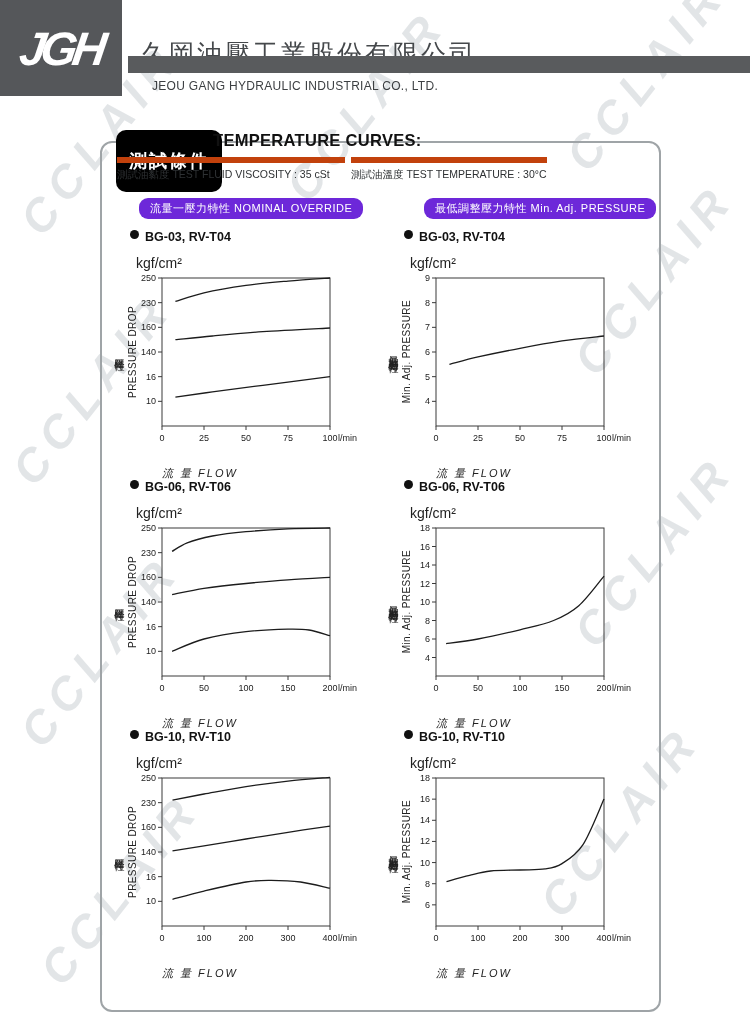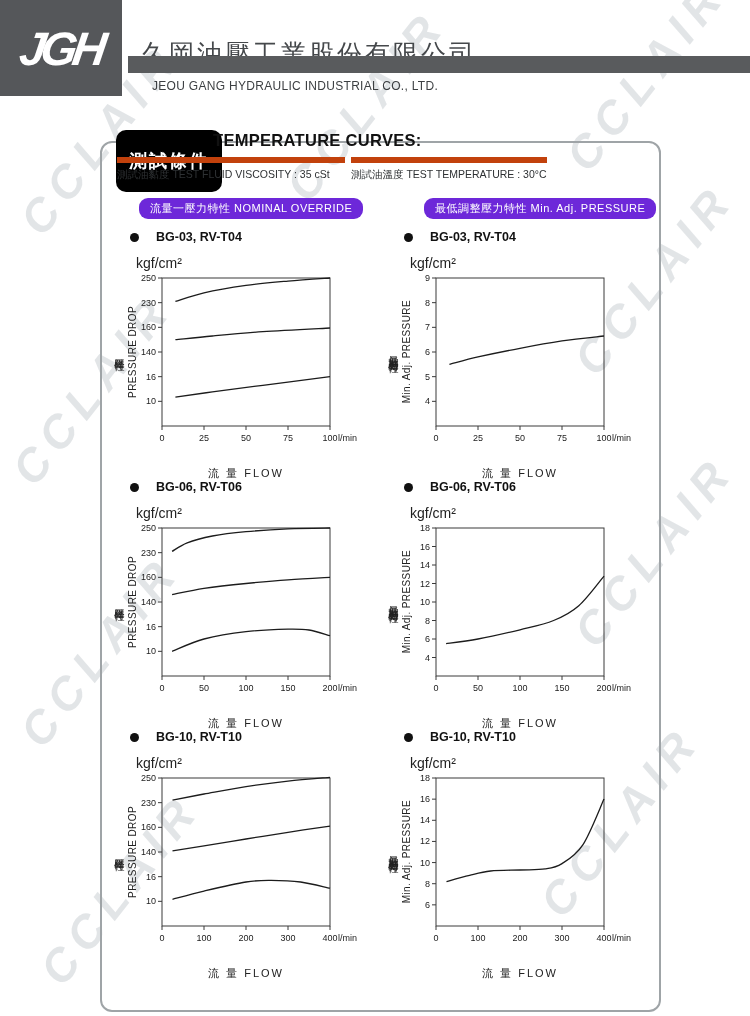--- a/index.html
+++ b/index.html
@@ -33,33 +33,33 @@
   .cond2{left:351px;top:157px;width:196px;}
   .pill{position:absolute;top:198px;background:#6d28d9;color:#fff;border-radius:9px;
       font-size:11px;padding:3px 11px;letter-spacing:.5px;white-space:nowrap;}
   .pill1{left:139px;}
   .pill2{left:424px;text-align:right;}
   
   .chart-block{position:absolute;width:292px;}
   .cl{left:106px;} .cr{left:380px;}
   .r1{top:230px;} .r2{top:480px;} .r3{top:730px;}
   .chart-title{margin-left:24px;font-weight:bold;font-size:12.5px;color:#111;
-      display:flex;align-items:center;gap:17px;}
+      display:flex;gap:6px;}
   .bullet{width:9px;height:9px;border-radius:50%;background:#111;display:inline-block;}
   .chart-unit{margin:11px 0 1px 30px;font-size:14px;color:#222;}
   .chart-row{display:flex;align-items:flex-start;}
   .ylab{width:32px;height:160px;display:flex;flex-direction:row;align-items:center;
       justify-content:flex-end;gap:1px;}
   .ylab-cjk{writing-mode:vertical-rl;text-orientation:upright;font-size:10px;
       letter-spacing:1px;color:#222;}
   .ylab-en{writing-mode:vertical-rl;transform:rotate(180deg);font-size:10px;
       letter-spacing:.4px;color:#222;}
   .plot svg{display:block;}
-  .xlab{margin-left:56px;width:168px;text-align:center;font-size:11px;color:#222;
-      letter-spacing:2px;margin-top:2px;}
+  .xlab{margin-left:56px;width:168px;text-align:left;font-size:11px;color:#222;
+      letter-spacing:2px;margin-top:2px;font-style:italic;}
 </style>
 </head>
 <body>
 
 <div class="wm" style="left:-14px;top:112px">CCLAIR</div>
 <div class="wm" style="left:252px;top:78px">CCLAIR</div>
 <div class="wm" style="left:532px;top:48px">CCLAIR</div>
 <div class="wm" style="left:-22px;top:362px">CCLAIR</div>
 <div class="wm" style="left:540px;top:252px">CCLAIR</div>
 <div class="wm" style="left:-14px;top:624px">CCLAIR</div>

